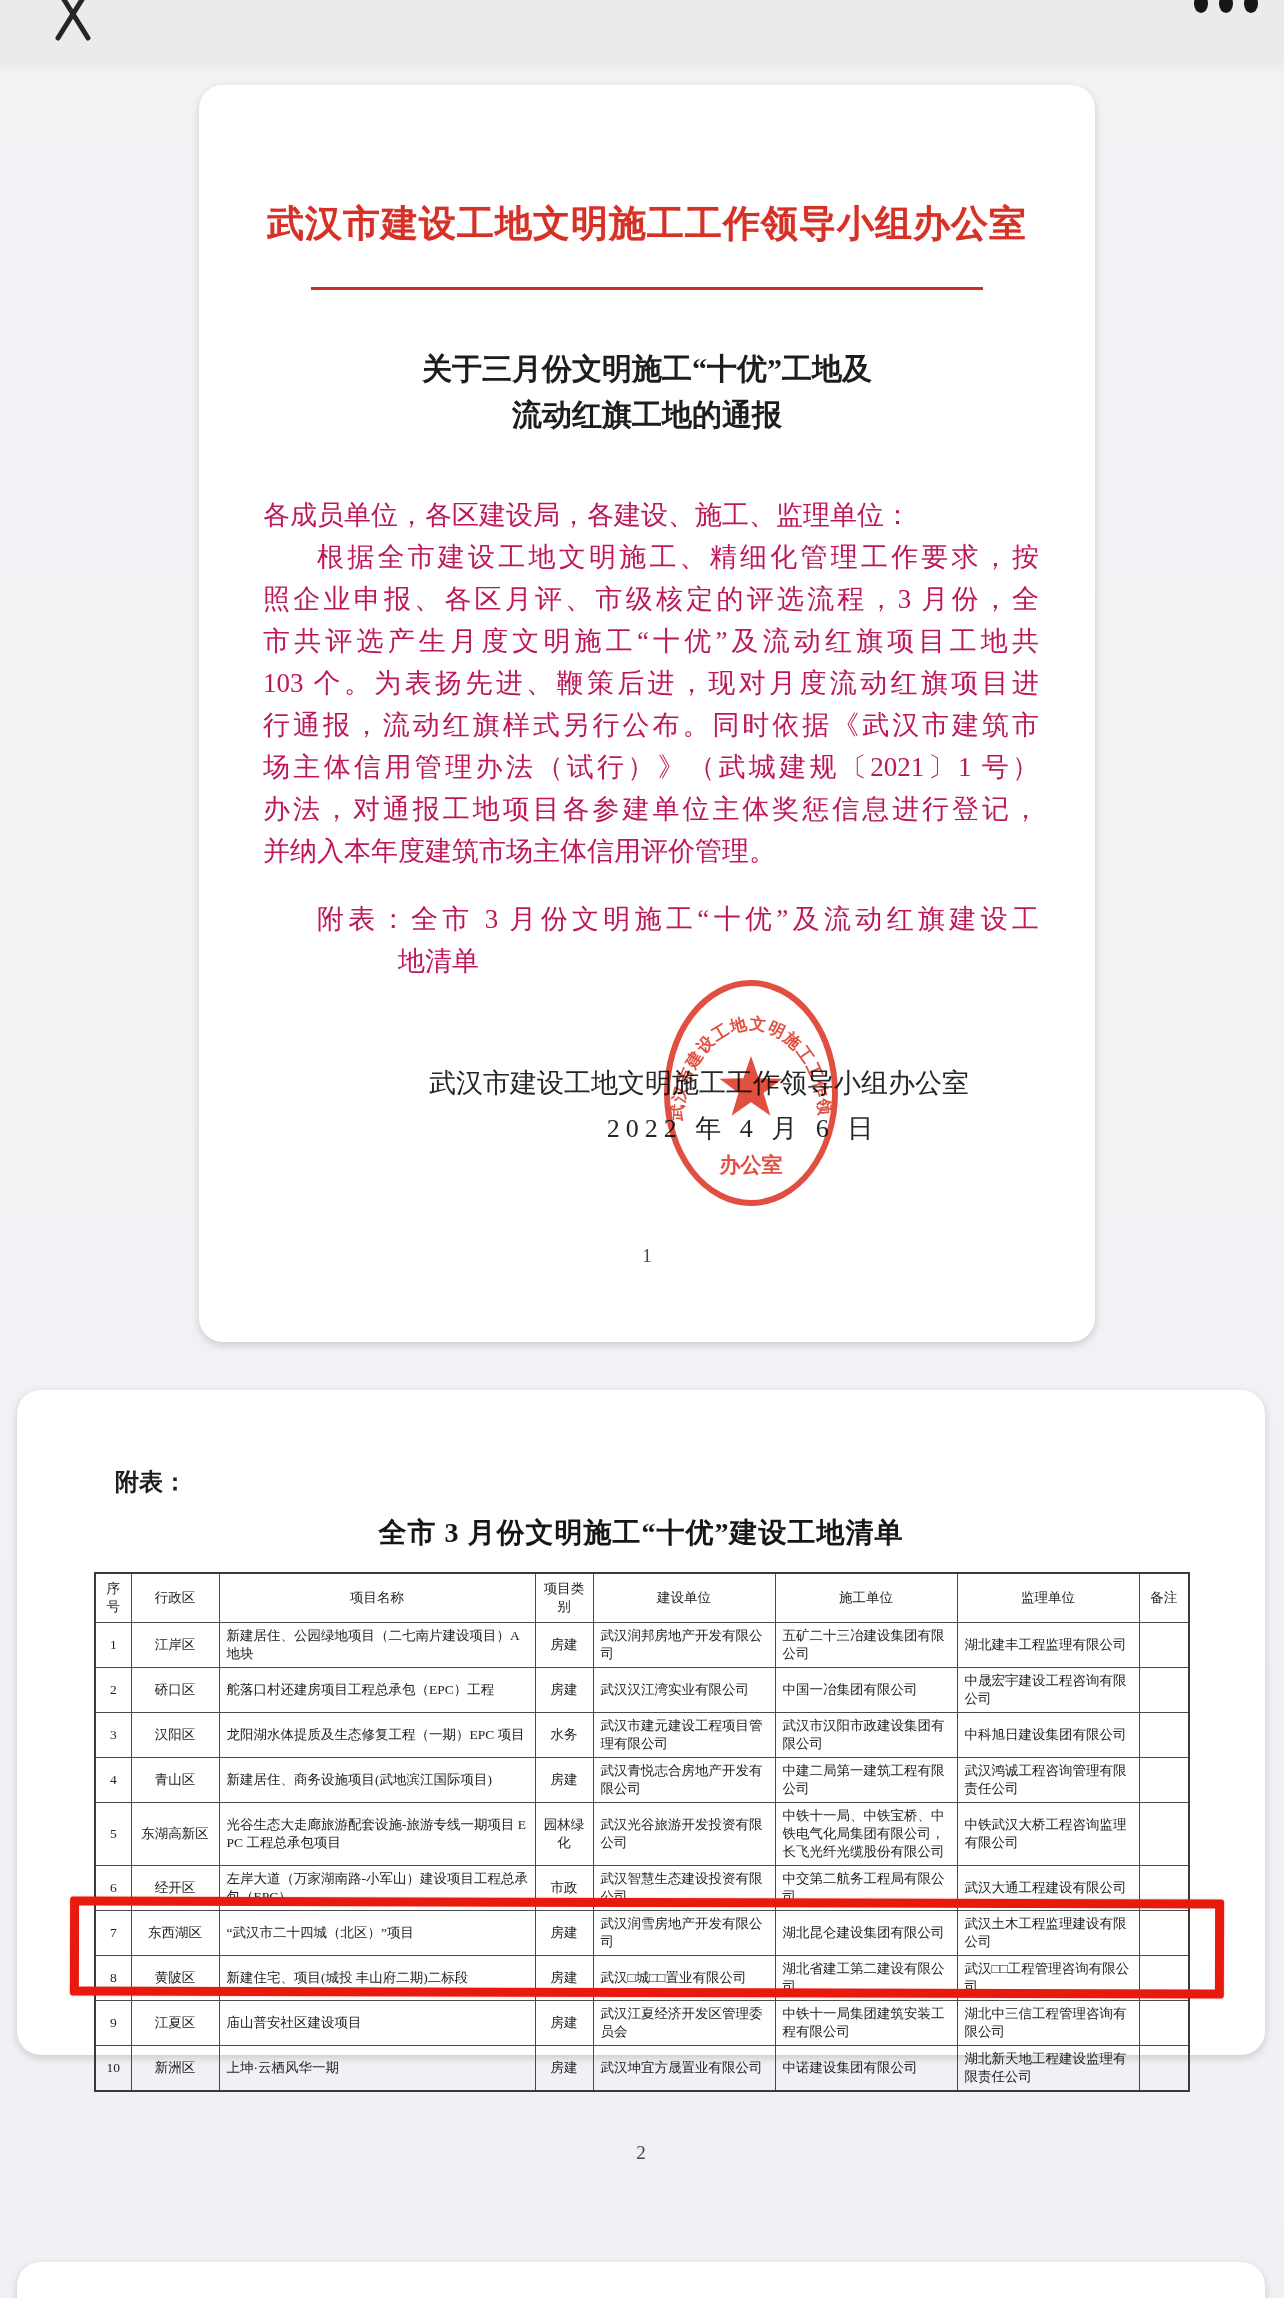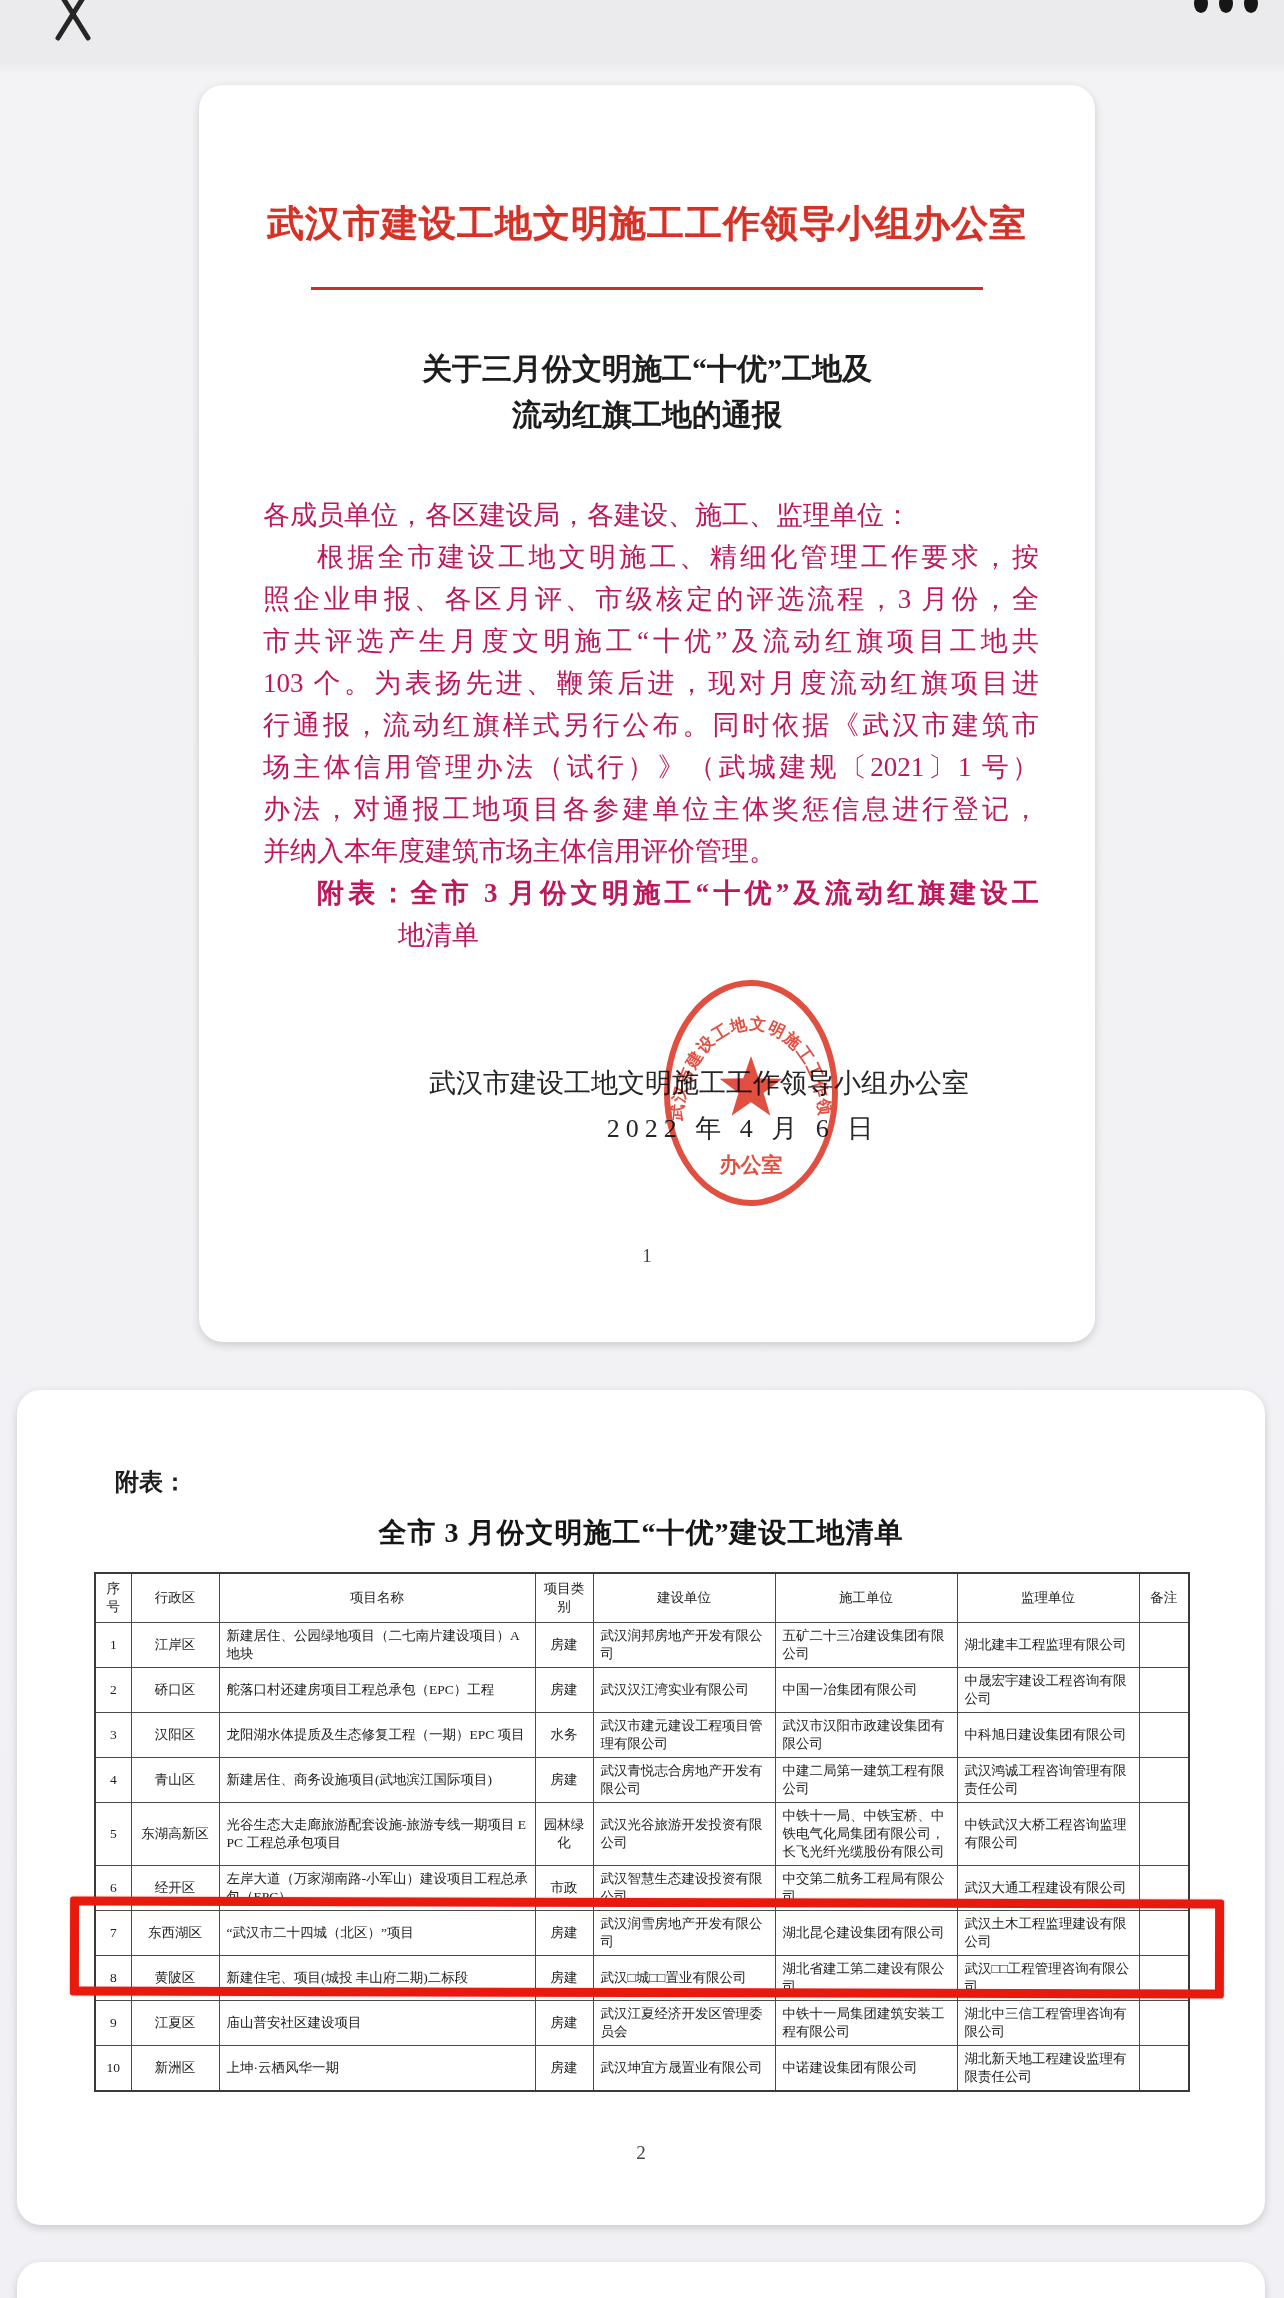--- a/index.html
+++ b/index.html
@@ -10,34 +10,34 @@
   }
   .screen{position:absolute;inset:0;overflow:hidden;
     background:linear-gradient(#ebebee 0px,#ebebee 62px,#f3f3f6 74px,#f1f1f5 100%);}
   
   .close-btn{position:absolute;left:44px;top:-18px;width:60px;height:64px;cursor:pointer;}
   .more-btn{position:absolute;right:26px;top:-6px;display:flex;gap:11px;cursor:pointer;}
   .more-btn .dot{width:14px;height:19px;border-radius:50%;background:#161616;}
   
   .page{position:absolute;background:#ffffff;box-shadow:0 3px 9px rgba(0,0,0,.16);color:#232323;border-radius:24px;}
   .page1{left:199px;top:85px;width:896px;height:1257px;}
-  .page2{left:17px;top:1390px;width:1248px;height:835px;}
+  .page2{left:17px;top:1390px;width:1248px;height:665px;}
   .page3{left:17px;top:2262px;width:1248px;height:60px;}
   
   .letterhead{margin-top:112px;text-align:center;font-size:37px;font-weight:700;
     color:#d63127;letter-spacing:1px;line-height:54px;
     text-shadow:0 0 1px rgba(214,49,39,.45);}
   .red-rule{width:672px;height:3px;background:#c9302a;margin:36px auto 0;}
   .doc-title{margin-top:56px;text-align:center;font-size:30px;font-weight:700;line-height:46px;color:#1d1d1d;}
   .p1-body{margin:56px 56px 0 64px;width:776px;font-size:27px;line-height:42px;color:#be185d;}
   .bline{width:776px;}
   .just{text-align:justify;text-align-last:justify;}
   .ind2{text-indent:2em;}
   .att{margin:0;}
-  .att.first{font-weight:bold;}
+  .att.first{margin-top:26px;}
   .ind5{text-indent:5em;}
   .signer{position:absolute;top:980px;left:0;width:100%;padding-left:104px;box-sizing:border-box;
     text-align:center;font-size:27px;color:#262626;z-index:1;}
   .sign-date{position:absolute;top:1026px;left:0;width:100%;padding-left:192px;box-sizing:border-box;
     text-align:center;font-size:26px;letter-spacing:6px;color:#262626;z-index:1;}
   .seal{position:absolute;left:457px;top:888px;z-index:2;opacity:.9;mix-blend-mode:multiply;}
   .pagenum{position:absolute;left:0;width:100%;text-align:center;font-size:19px;color:#444;}
   .pn1{top:1160px;}
   
   .fubiao{margin:76px 0 0 98px;font-size:24px;font-weight:700;color:#1d1d1d;}

